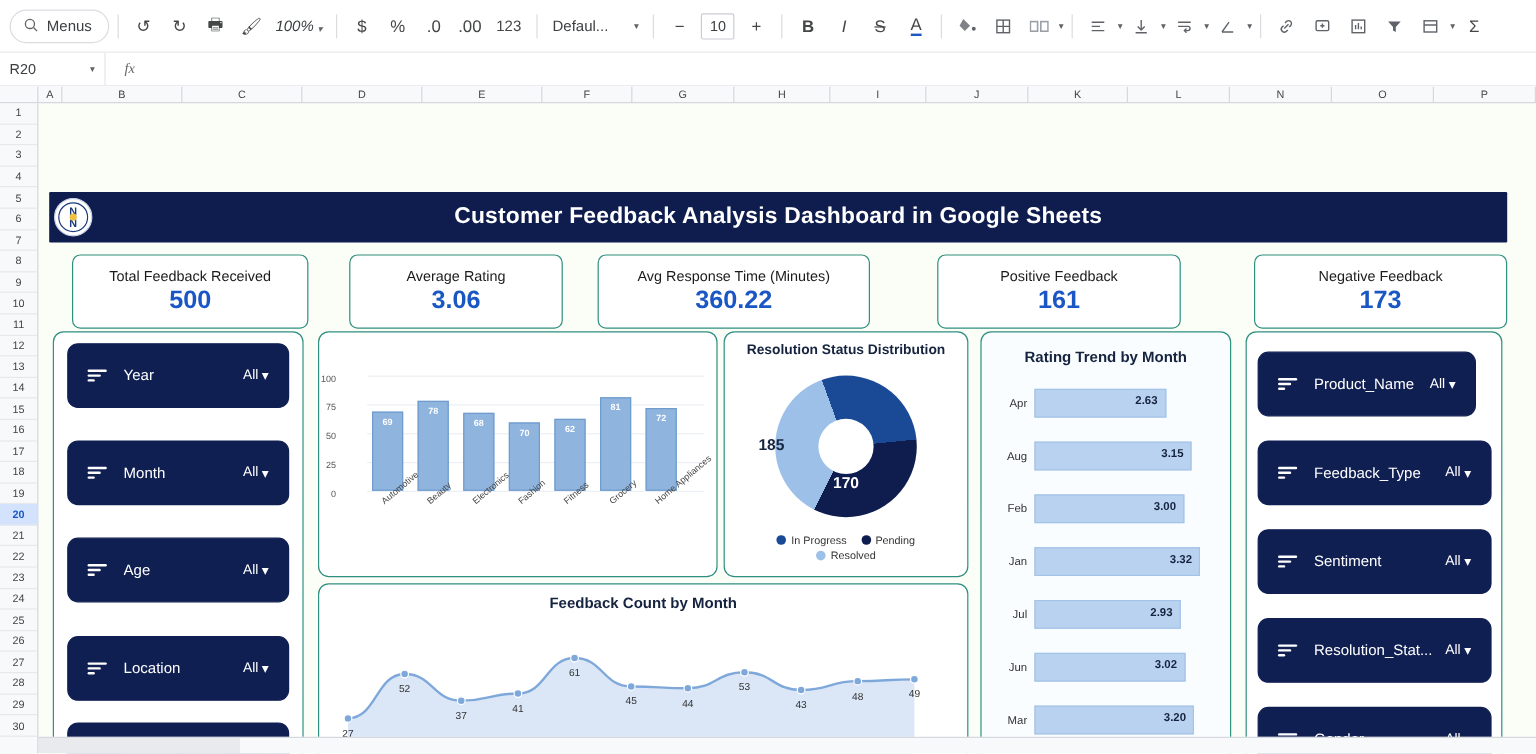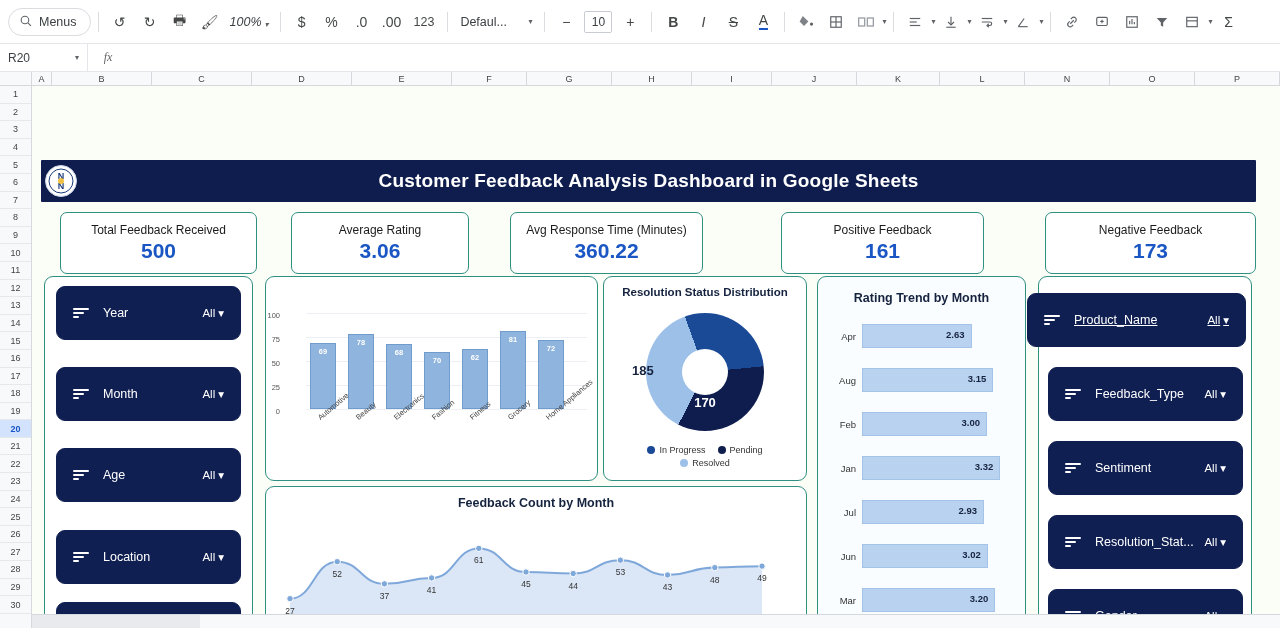--- a/index.html
+++ b/index.html
@@ -383,21 +383,21 @@
     </div>
 
     <div class="kpi" style="left:28px;  width:197px;">
       <div class="lbl">Total Feedback Received</div>
       <div class="val">500</div>
     </div>
     <div class="kpi" style="left:259px; width:178px;">
       <div class="lbl">Average Rating</div>
       <div class="val">3.06</div>
     </div>
-    <div class="kpi" style="left:466px; width:193px;margin-left:12px;">
+    <div class="kpi" style="left:466px; width:227px;">
       <div class="lbl">Avg Response Time (Minutes)</div>
       <div class="val">360.22</div>
     </div>
     <div class="kpi" style="left:749px; width:203px;">
       <div class="lbl">Positive Feedback</div>
       <div class="val">161</div>
     </div>
     <div class="kpi" style="left:1013px; width:211px;">
       <div class="lbl">Negative Feedback</div>
       <div class="val">173</div>
@@ -457,21 +457,21 @@
           <i></i>
         </span>
       <span class="nm">Product_Categ...</span>
       <span class="all">
           <span>All</span>
           <span>▾</span>
         </span>
     </div>
 
     <div class="panel" style="left:1006px; top:190px; width:214px; height:400px; background:#ffffff;"></div>
-    <div class="chip" style="left:995px; top:207px; width:219px;text-decoration:underline;">
+    <div class="chip" style="left:1016px; top:207px; width:182px;">
       <span class="fi">
           <i></i>
           <i></i>
           <i></i>
         </span>
       <span class="nm">Product_Name</span>
       <span class="all">
           <span>All</span>
           <span>▾</span>
         </span>

